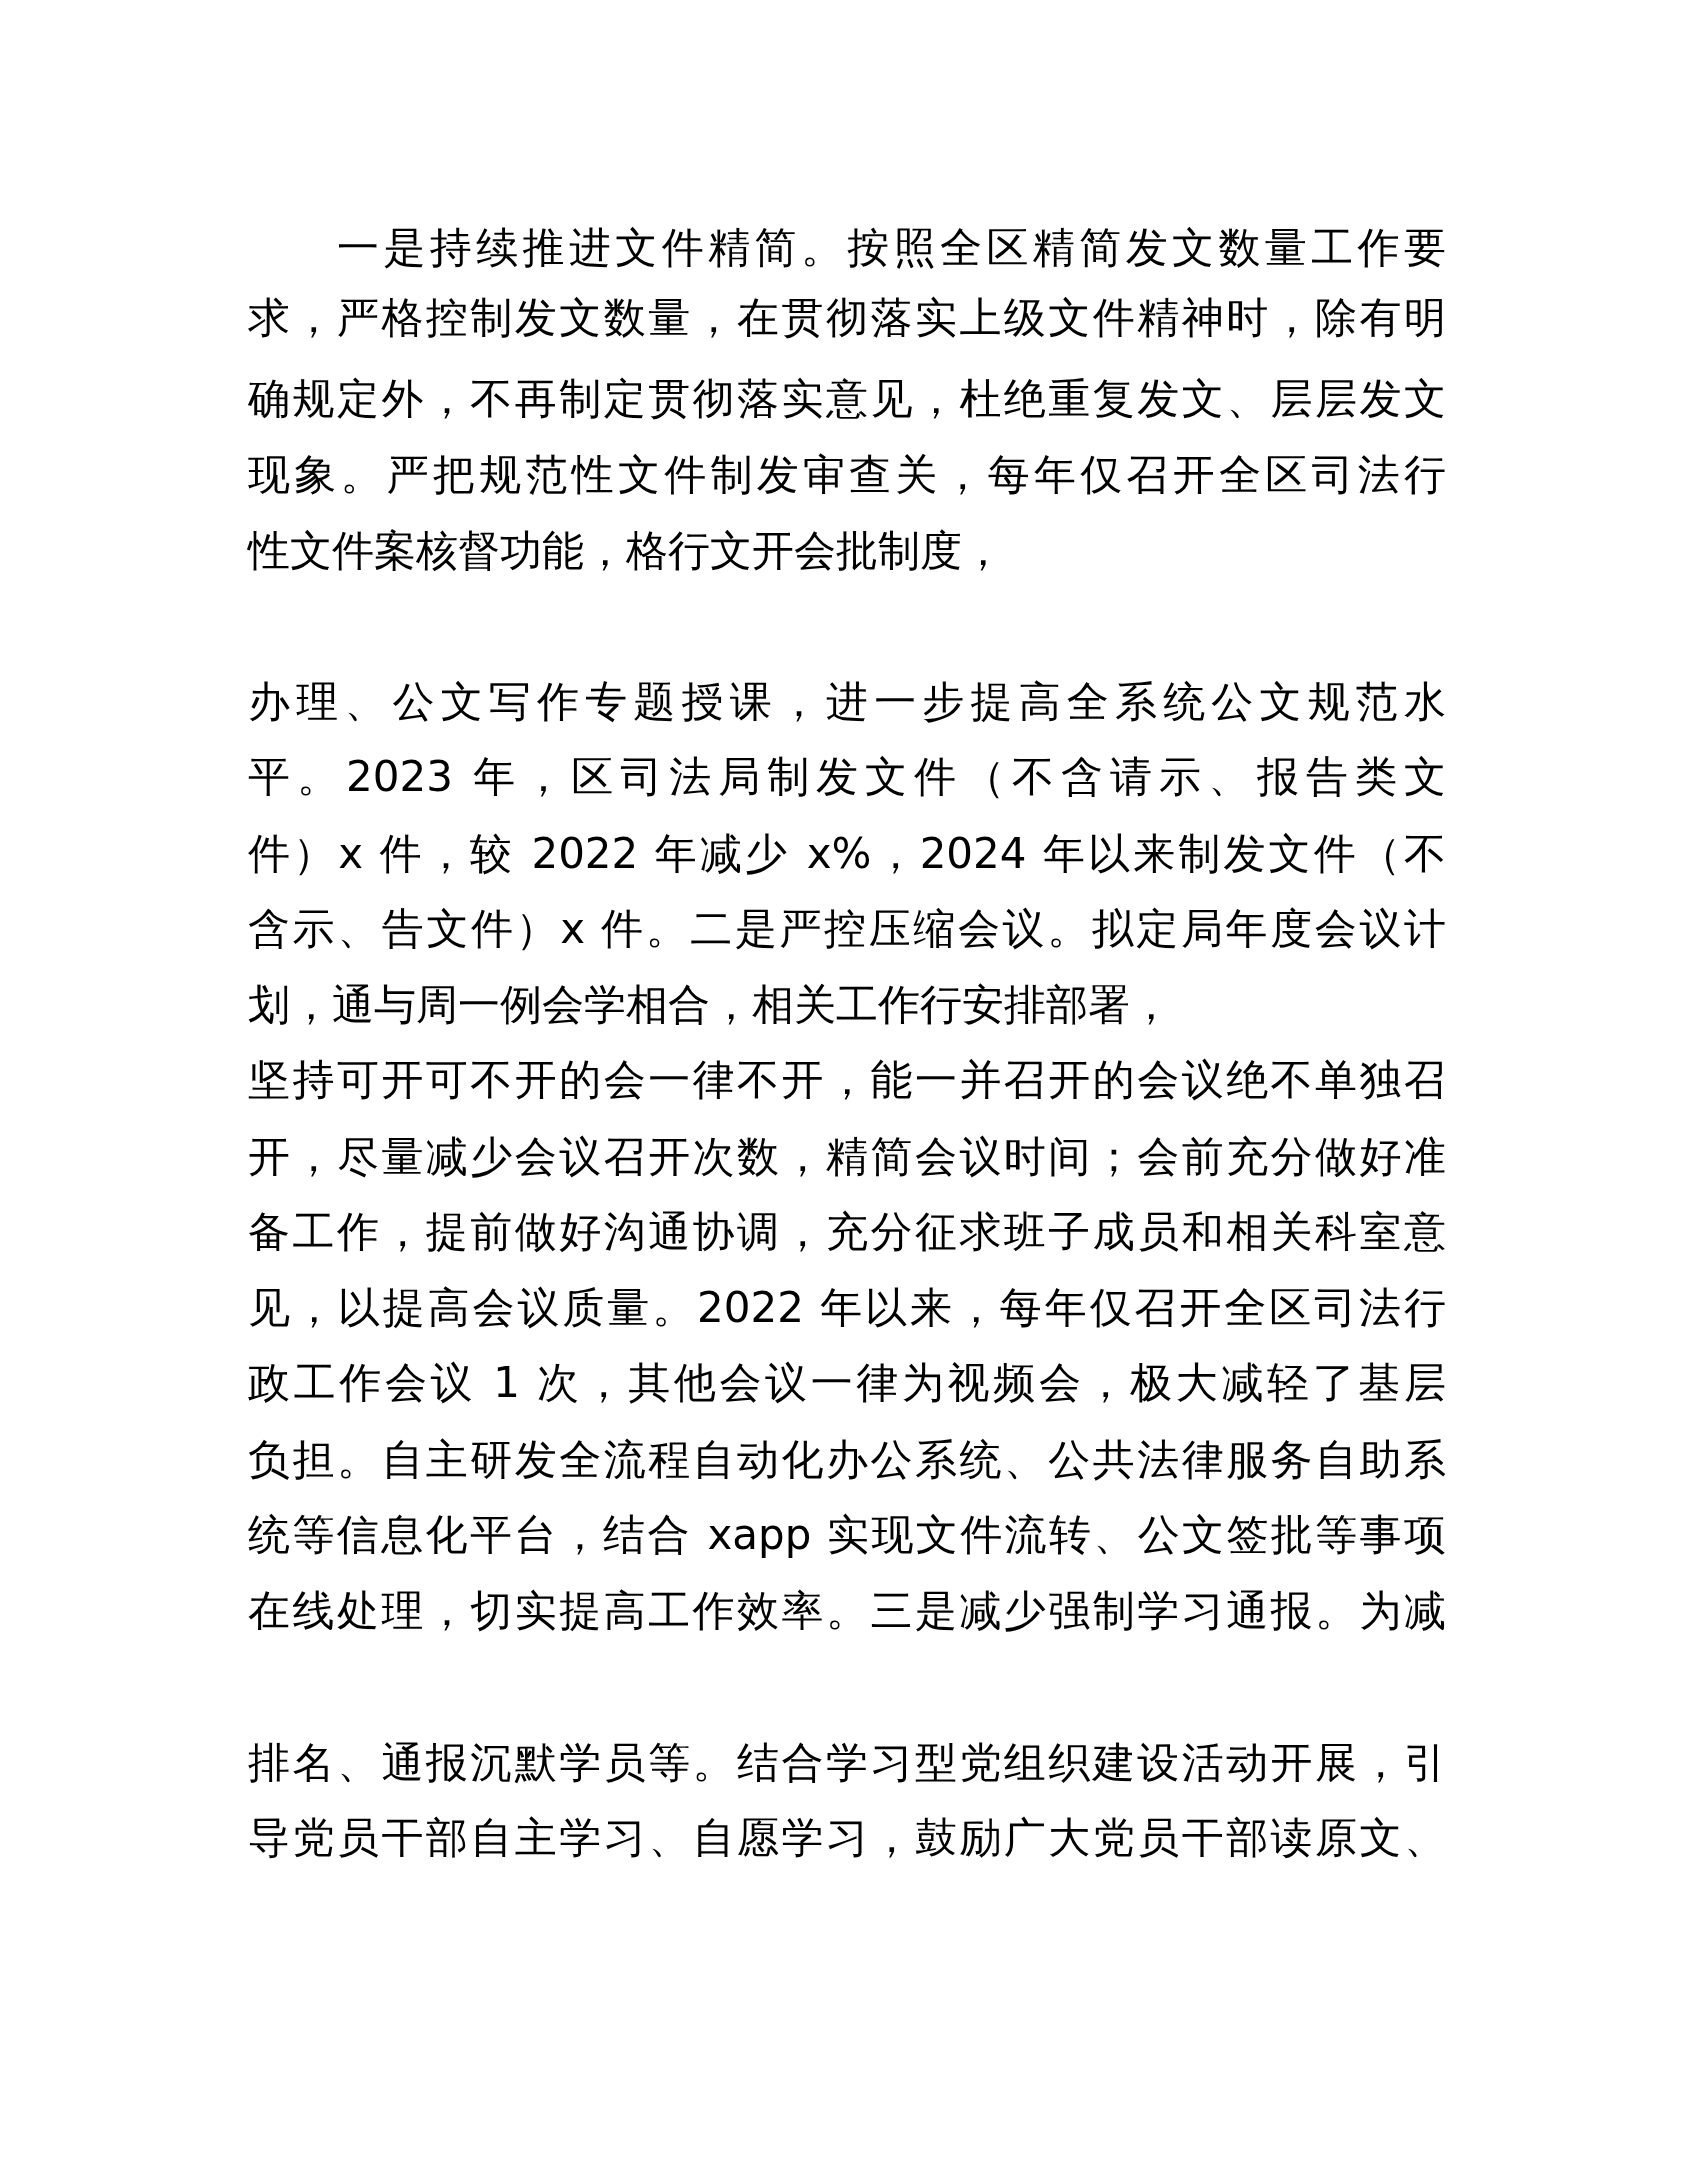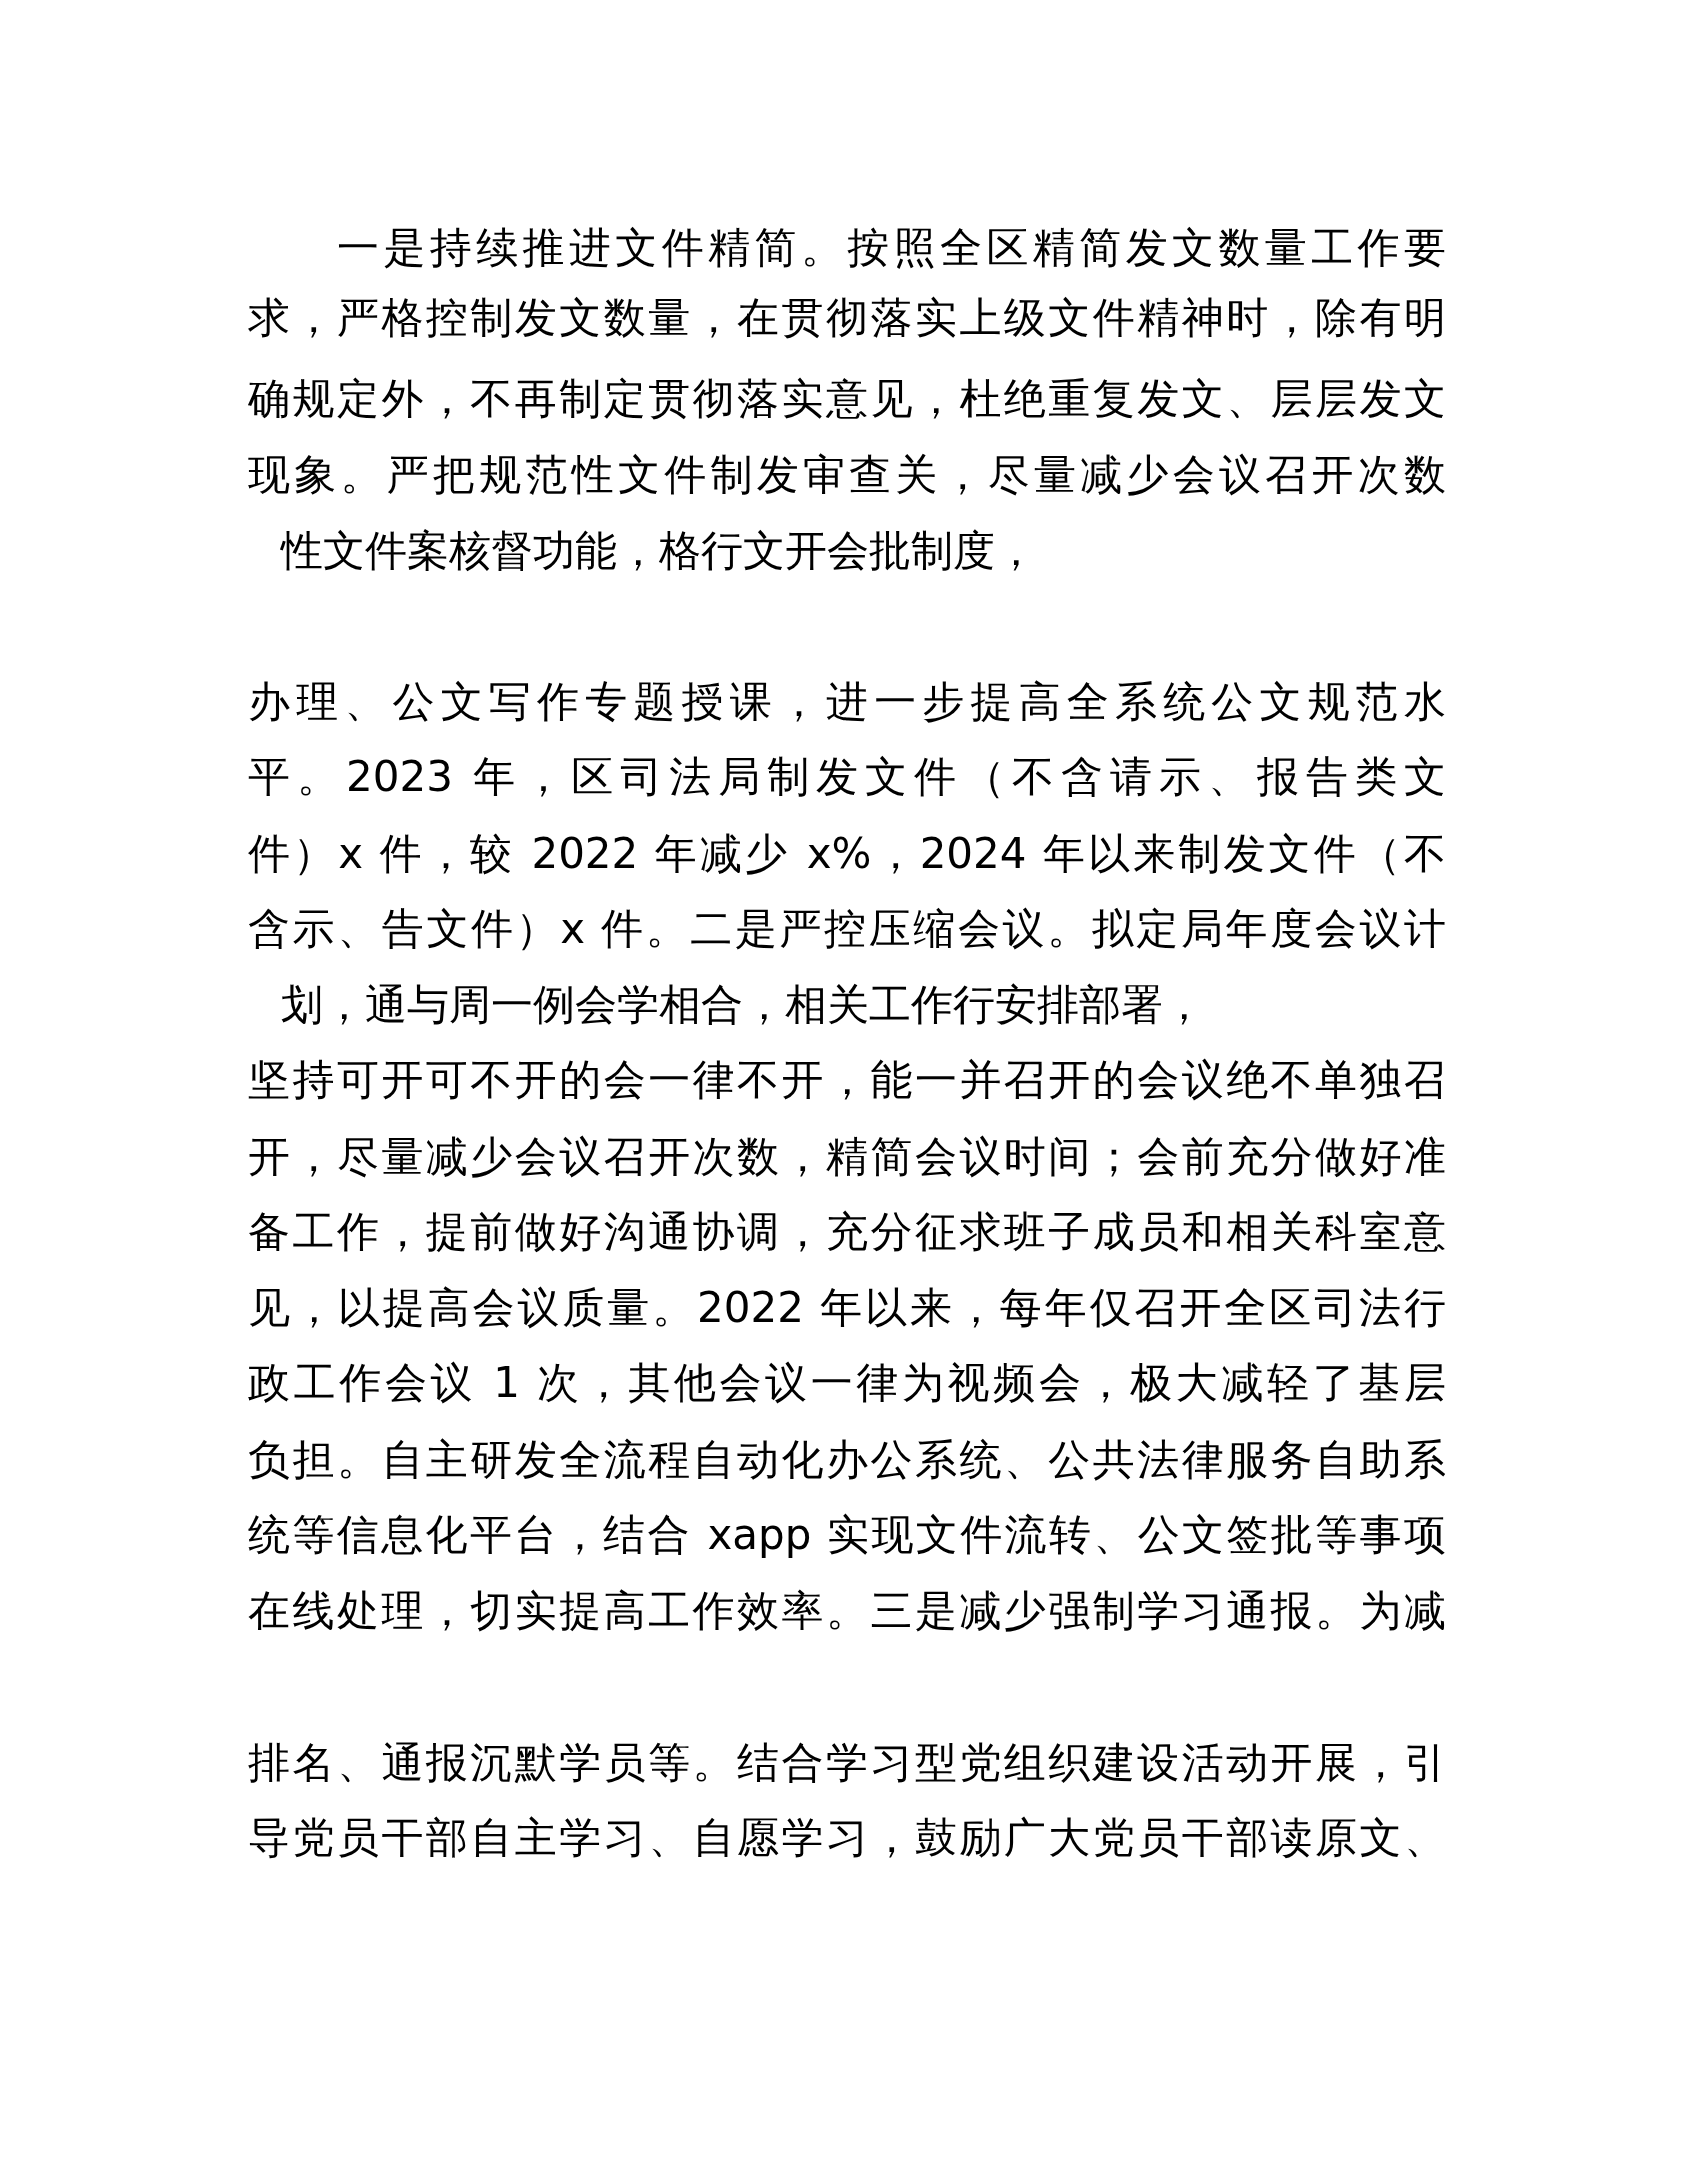--- a/index.html
+++ b/index.html
@@ -4,31 +4,31 @@
 <style>
   html, body { margin:0; padding:0; background:#ffffff; }
   body { width:1683px; height:2178px; position:relative; overflow:hidden; }
   .page { position:absolute; left:0; top:0; width:1683px; height:1935px; background:#fff; }
   .line {
     position:absolute; left:248px; width:1198px;
     font-family:"DejaVu Sans", sans-serif; font-size:42px; color:#000;
     white-space:nowrap; line-height:55px; height:55px;
     text-align:justify; text-align-last:justify;
   }
-  .line.last { text-align-last:left;margin-left:33px; }
+  .line.last { text-align-last:left; }
   .line.indent { left:337px; width:1109px; }
 </style>
 </head>
 <body>
 
 <div class="page">
   <div class="line indent" style="top:220px">一是持续推进文件精简。按照全区精简发文数量工作要</div>
   <div class="line" style="top:290px">求，严格控制发文数量，在贯彻落实上级文件精神时，除有明</div>
   <div class="line" style="top:371px">确规定外，不再制定贯彻落实意见，杜绝重复发文、层层发文</div>
-  <div class="line" style="top:447px">现象。严把规范性文件制发审查关，尽量减少会议召开次数</div>
+  <div class="line" style="top:447px">现象。严把规范性文件制发审查关，每年仅召开全区司法行</div>
   <div class="line last" style="top:523px">性文件案核督功能，格行文开会批制度，</div>
   <div class="line" style="top:674px">办理、公文写作专题授课，进一步提高全系统公文规范水</div>
   <div class="line" style="top:749px">平。2023 年，区司法局制发文件（不含请示、报告类文</div>
   <div class="line" style="top:826px">件）x 件，较 2022 年减少 x%，2024 年以来制发文件（不</div>
   <div class="line" style="top:901px">含示、告文件）x 件。二是严控压缩会议。拟定局年度会议计</div>
   <div class="line last" style="top:977px">划，通与周一例会学相合，相关工作行安排部署，</div>
   <div class="line" style="top:1052px">坚持可开可不开的会一律不开，能一并召开的会议绝不单独召</div>
   <div class="line" style="top:1129px">开，尽量减少会议召开次数，精简会议时间；会前充分做好准</div>
   <div class="line" style="top:1204px">备工作，提前做好沟通协调，充分征求班子成员和相关科室意</div>
   <div class="line" style="top:1280px">见，以提高会议质量。2022 年以来，每年仅召开全区司法行</div>

